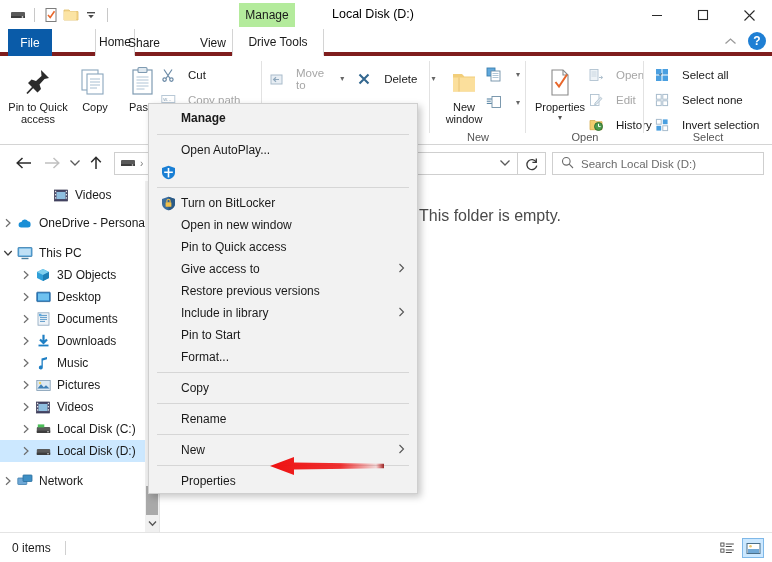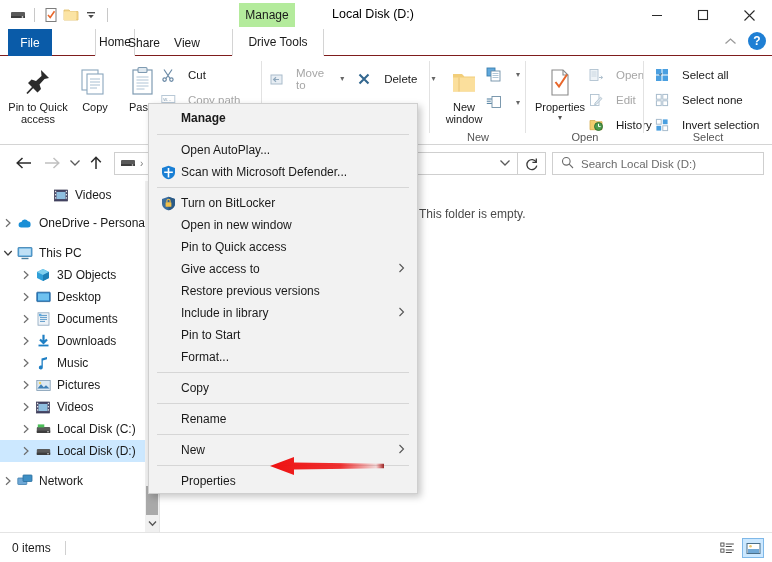--- a/index.html
+++ b/index.html
@@ -29,30 +29,30 @@
     background: #b4eb9c; display: flex; align-items: center; justify-content: center;
     font-size: 12px; color: #1a1a1a;
   }
   .wbtns { position: absolute; right: 0; top: 0; display: flex; height: 30px; }
   .wbtn { width: 46px; height: 30px; display: flex; align-items: center; justify-content: center; }
   .wbtn svg { display: block; }
 
   
   .tabrow {
     position: absolute; top: 29px; left: 0; width: 772px; height: 27px;
-    background: #ffffff; border-bottom: 1px solid #7f1d1d;
+    background: #ffffff; border-bottom: 4px solid #7f1d1d;
   }
   .tab {
     position: absolute; top: 0; height: 27px; display: flex; align-items: center;
     justify-content: center; font-size: 12px; color: #1a1a1a; padding: 0 12px;
   }
   .tab.file { background: #0a5ba8; color: #fff; left: 8px; width: 44px; }
   .tab.home { left: 54px; width: 40px; background: #fff; border: 1px solid #d4d4d4; border-bottom: 1px solid #fff; border-top: none; margin-left: 41px; }
   .tab.share { left: 118px; width: 52px; justify-content: center; }
-  .tab.view  { left: 164px; width: 46px; text-align: right; }
+  .tab.view  { left: 190px; width: 46px; text-align: right; }
   .tab.drivetools { left: 232px; width: 92px; background:#fff; border:1px solid #d4d4d4; border-bottom:1px solid #fff; border-top:none;}
   .ribbon-right { position: absolute; right: 6px; top: 2px; display: flex; align-items: center; gap: 8px; }
   .chev-up { width: 20px; height: 20px; display:flex; align-items:center; justify-content:center; color:#888; }
   .help-ic { width: 18px; height: 18px; border-radius: 50%; background: #1e7fd4; color: #fff;
              display:flex; align-items:center; justify-content:center; font-size:12px; font-weight:bold; }
 
   
   .ribbon {
     position: absolute; top: 56px; left: 0; width: 772px; height: 89px;
     background: #ffffff; border-bottom: 1px solid #d4d4d4;
@@ -100,21 +100,21 @@
   }
   .navitem.sel { background: #cce8ff; }
   .navitem .exp { width: 16px; display:flex; align-items:center; justify-content:center; color:#6d6d6d; font-size: 10px; flex:none;}
   .navitem .nic { width: 18px; display:flex; align-items:center; justify-content:center; margin-right: 5px; flex:none;}
   .sb-scroll { position:absolute; right:0; top:0; width: 14px; height: 351px; background: #f0f0f0; }
   .sb-thumb { position:absolute; right:1px; top: 305px; width: 12px; height: 40px; background: #a9a9a9; }
   .sb-down { position:absolute; right:0; bottom: 0; width: 14px; height: 17px; background:#f0f0f0;
              display:flex; align-items:center; justify-content:center; color:#5a5a5a; font-size: 9px; }
 
   .filepane { position: absolute; left: 161px; top: 0; right: 0; height: 351px; background: #fff; }
-  .empty-txt { position:absolute; left: 258px; top: 26px; font-size: 12px; color: #4a4a4a; }
+  .empty-txt { position:absolute; left: 258px; top: 26px; font-size: 16px; color: #4a4a4a; }
   .pane-caret { position:absolute; left: 250px; top: 20px; width:1px; height: 22px; background:#b8b8b8; }
 
   
   .statusbar {
     position: absolute; bottom: 0; left: 0; width: 772px; height: 30px;
     background: #fff; border-top: 1px solid #e4e4e4; display:flex; align-items:center;
   }
   .items-count { margin-left: 12px; font-size: 12px; color: #1a1a1a; }
   .count-sep { margin-left: 14px; width:1px; height: 14px; background: #d0d0d0; }
   .viewbtns { position:absolute; right: 8px; top: 5px; display:flex; gap: 4px; }
@@ -789,21 +789,20 @@
           <span class="mic"></span>
           <span class="mtext">Open AutoPlay...</span>
         </div>
         <div class="mi">
           <span class="mic">
             <svg width="15" height="15" viewBox="0 0 15 15">
               <path d="M7.5 0.8 L14 3 v4.5 c0 3.5-3 6-6.5 6.8 C4 13.5 1 11 1 7.5 V3 Z" fill="#1a7fd4"></path>
               <path d="M7.5 3 v9.5 M3.2 7.3 h8.6" stroke="#fff" stroke-width="1.6"></path>
             </svg>
           </span>
-          <span class="mtext">Scan with Microsoft Defender...</span>
         </div>
         <div class="msep"></div>
         <div class="mi">
           <span class="mic">
             <svg width="15" height="15" viewBox="0 0 15 15">
               <path d="M7.5 0.8 L14 3 v4.5 c0 3.5-3 6-6.5 6.8 C4 13.5 1 11 1 7.5 V3 Z" fill="#3a6d9e"></path>
               <path d="M7.5 0.8 L14 3 v4.5 c0 3.5-3 6-6.5 6.8 Z" fill="#2b5a86"></path>
               <rect x="4.6" y="6.2" width="5.8" height="4.6" rx="0.6" fill="#f2c04a"></rect>
               <path d="M5.9 6.2 V4.9 a1.6 1.6 0 0 1 3.2 0 V6.2" fill="none" stroke="#f2c04a" stroke-width="1.1"></path>
             </svg>

